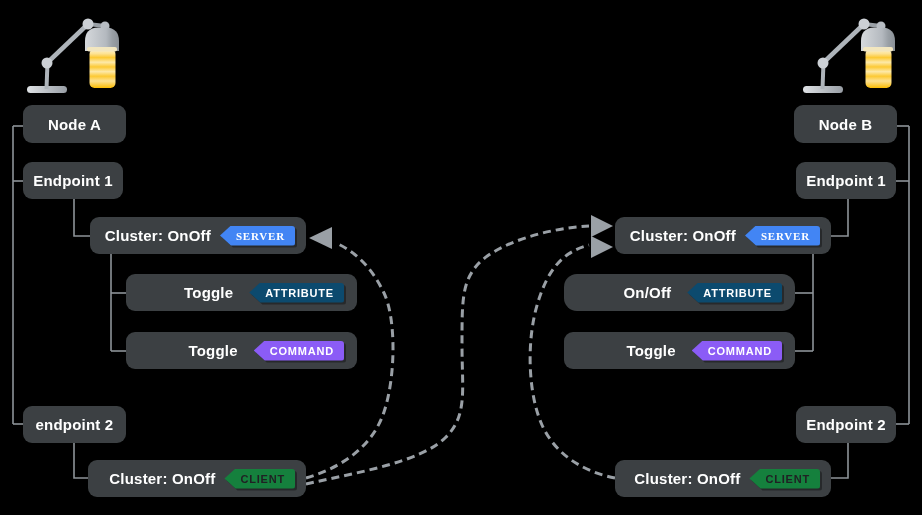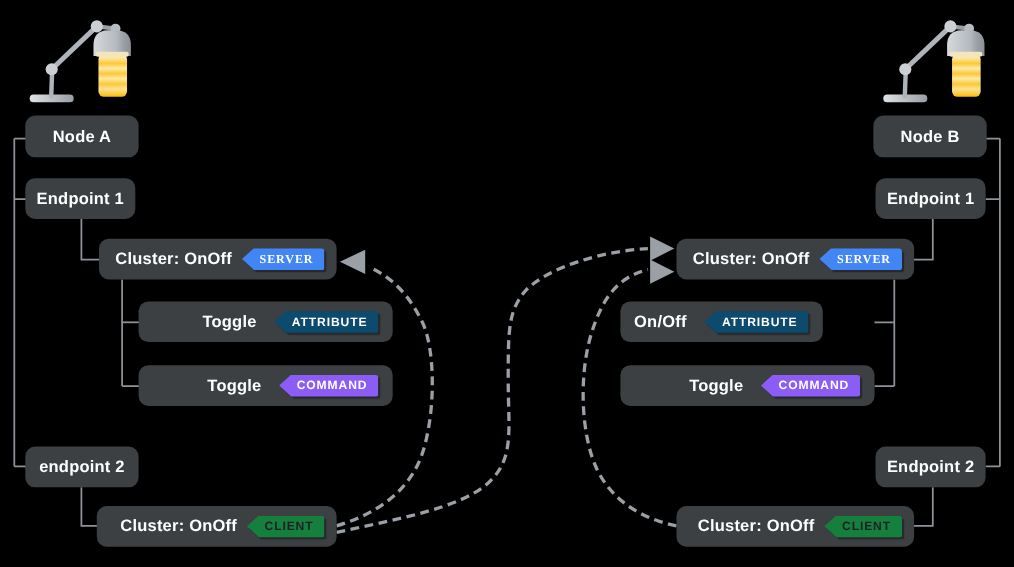--- a/index.html
+++ b/index.html
@@ -163,21 +163,21 @@
 
   <div class="box" style="left:796px;top:162px;width:100px;height:37px;">
     <span>Endpoint 1</span>
   </div>
 
   <div class="box tagged" style="left:615px;top:217px;width:216px;height:37px;padding-right:11px;gap:9px;">
     <span>Cluster: OnOff</span>
     <span class="badge-wrap"><span class="badge server">SERVER</span></span>
   </div>
 
-  <div class="box tagged" style="left:564px;top:274px;width:184px;height:37px;padding-right:13px;gap:16px;">
+  <div class="box tagged" style="left:564px;top:274px;width:231px;height:37px;padding-right:13px;gap:16px;border-radius:13px;">
     <span>On/Off</span>
     <span class="badge-wrap"><span class="badge attribute">ATTRIBUTE</span></span>
   </div>
 
   <div class="box tagged" style="left:564px;top:332px;width:231px;height:37px;padding-right:13px;gap:16px;">
     <span>Toggle</span>
     <span class="badge-wrap"><span class="badge command">COMMAND</span></span>
   </div>
 
   <div class="box" style="left:796px;top:406px;width:100px;height:37px;">

